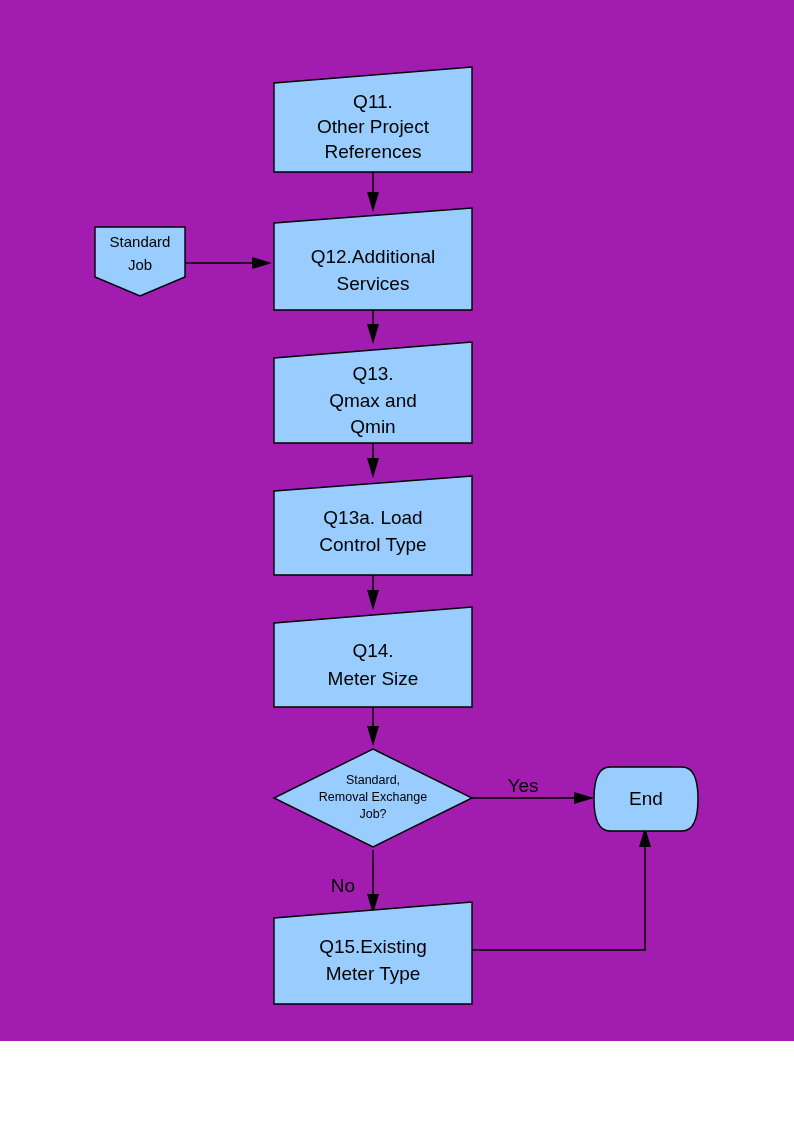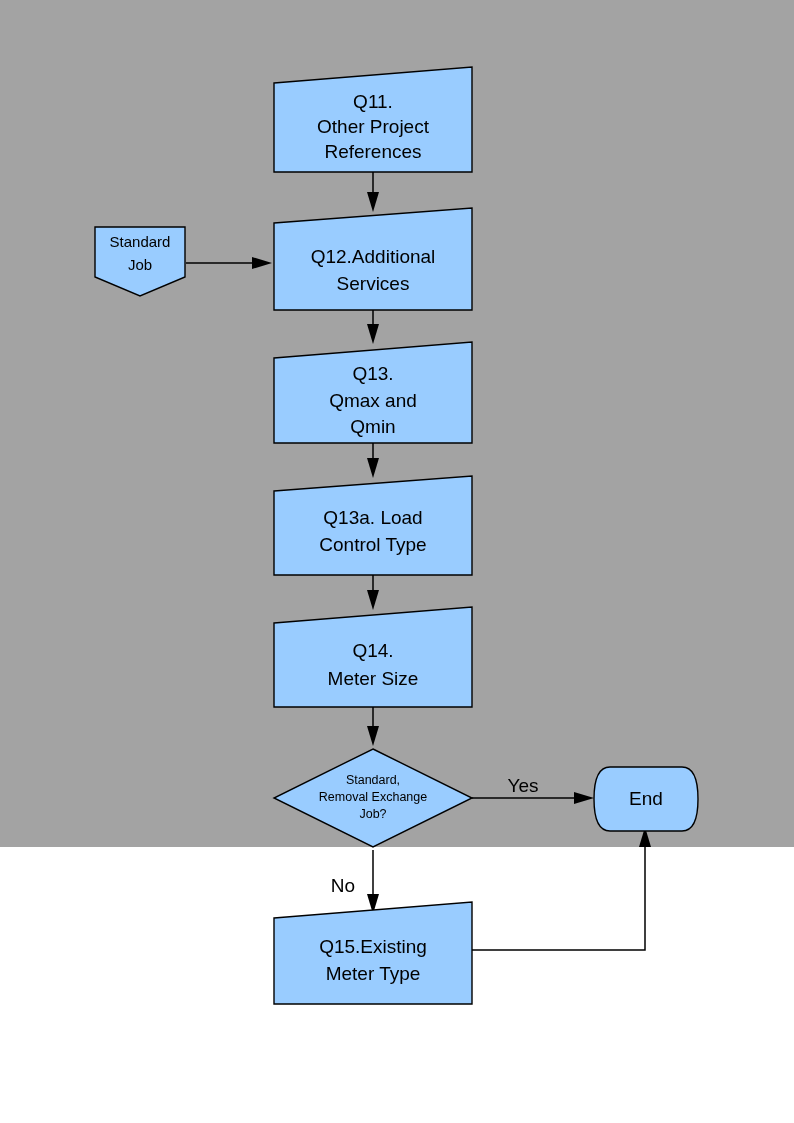--- a/index.html
+++ b/index.html
@@ -10,22 +10,22 @@
   }
   body {
     width: 794px;
     height: 1123px;
     font-family: "Liberation Sans", sans-serif;
     overflow: hidden;
   }
   #flowchart-root {
     position: relative;
     width: 794px;
-    height: 847px;
-    background: #a3a3a3;
+    height: 1041px;
+    background: #a21caf;
   }
   svg#flow-svg {
     display: block;
     width: 794px;
     height: 1123px;
   }
   .node-shape {
     fill: #99ccff;
     stroke: #000000;
     stroke-width: 1.4;

